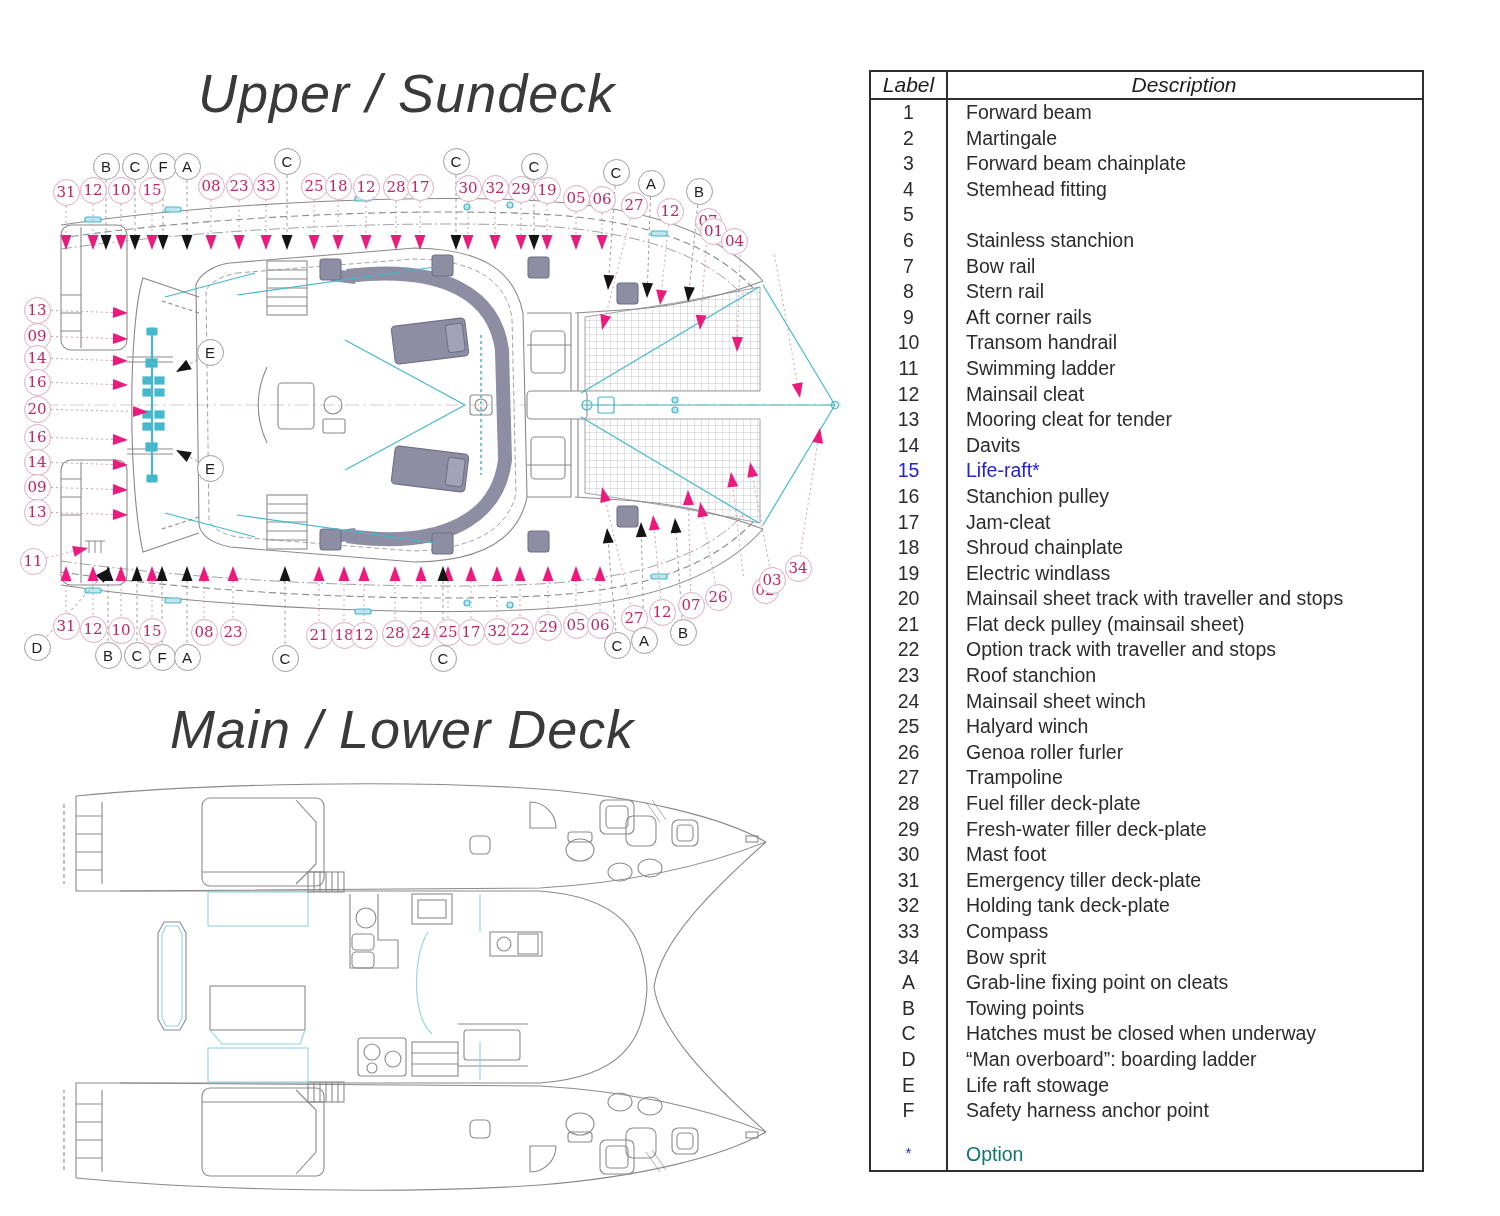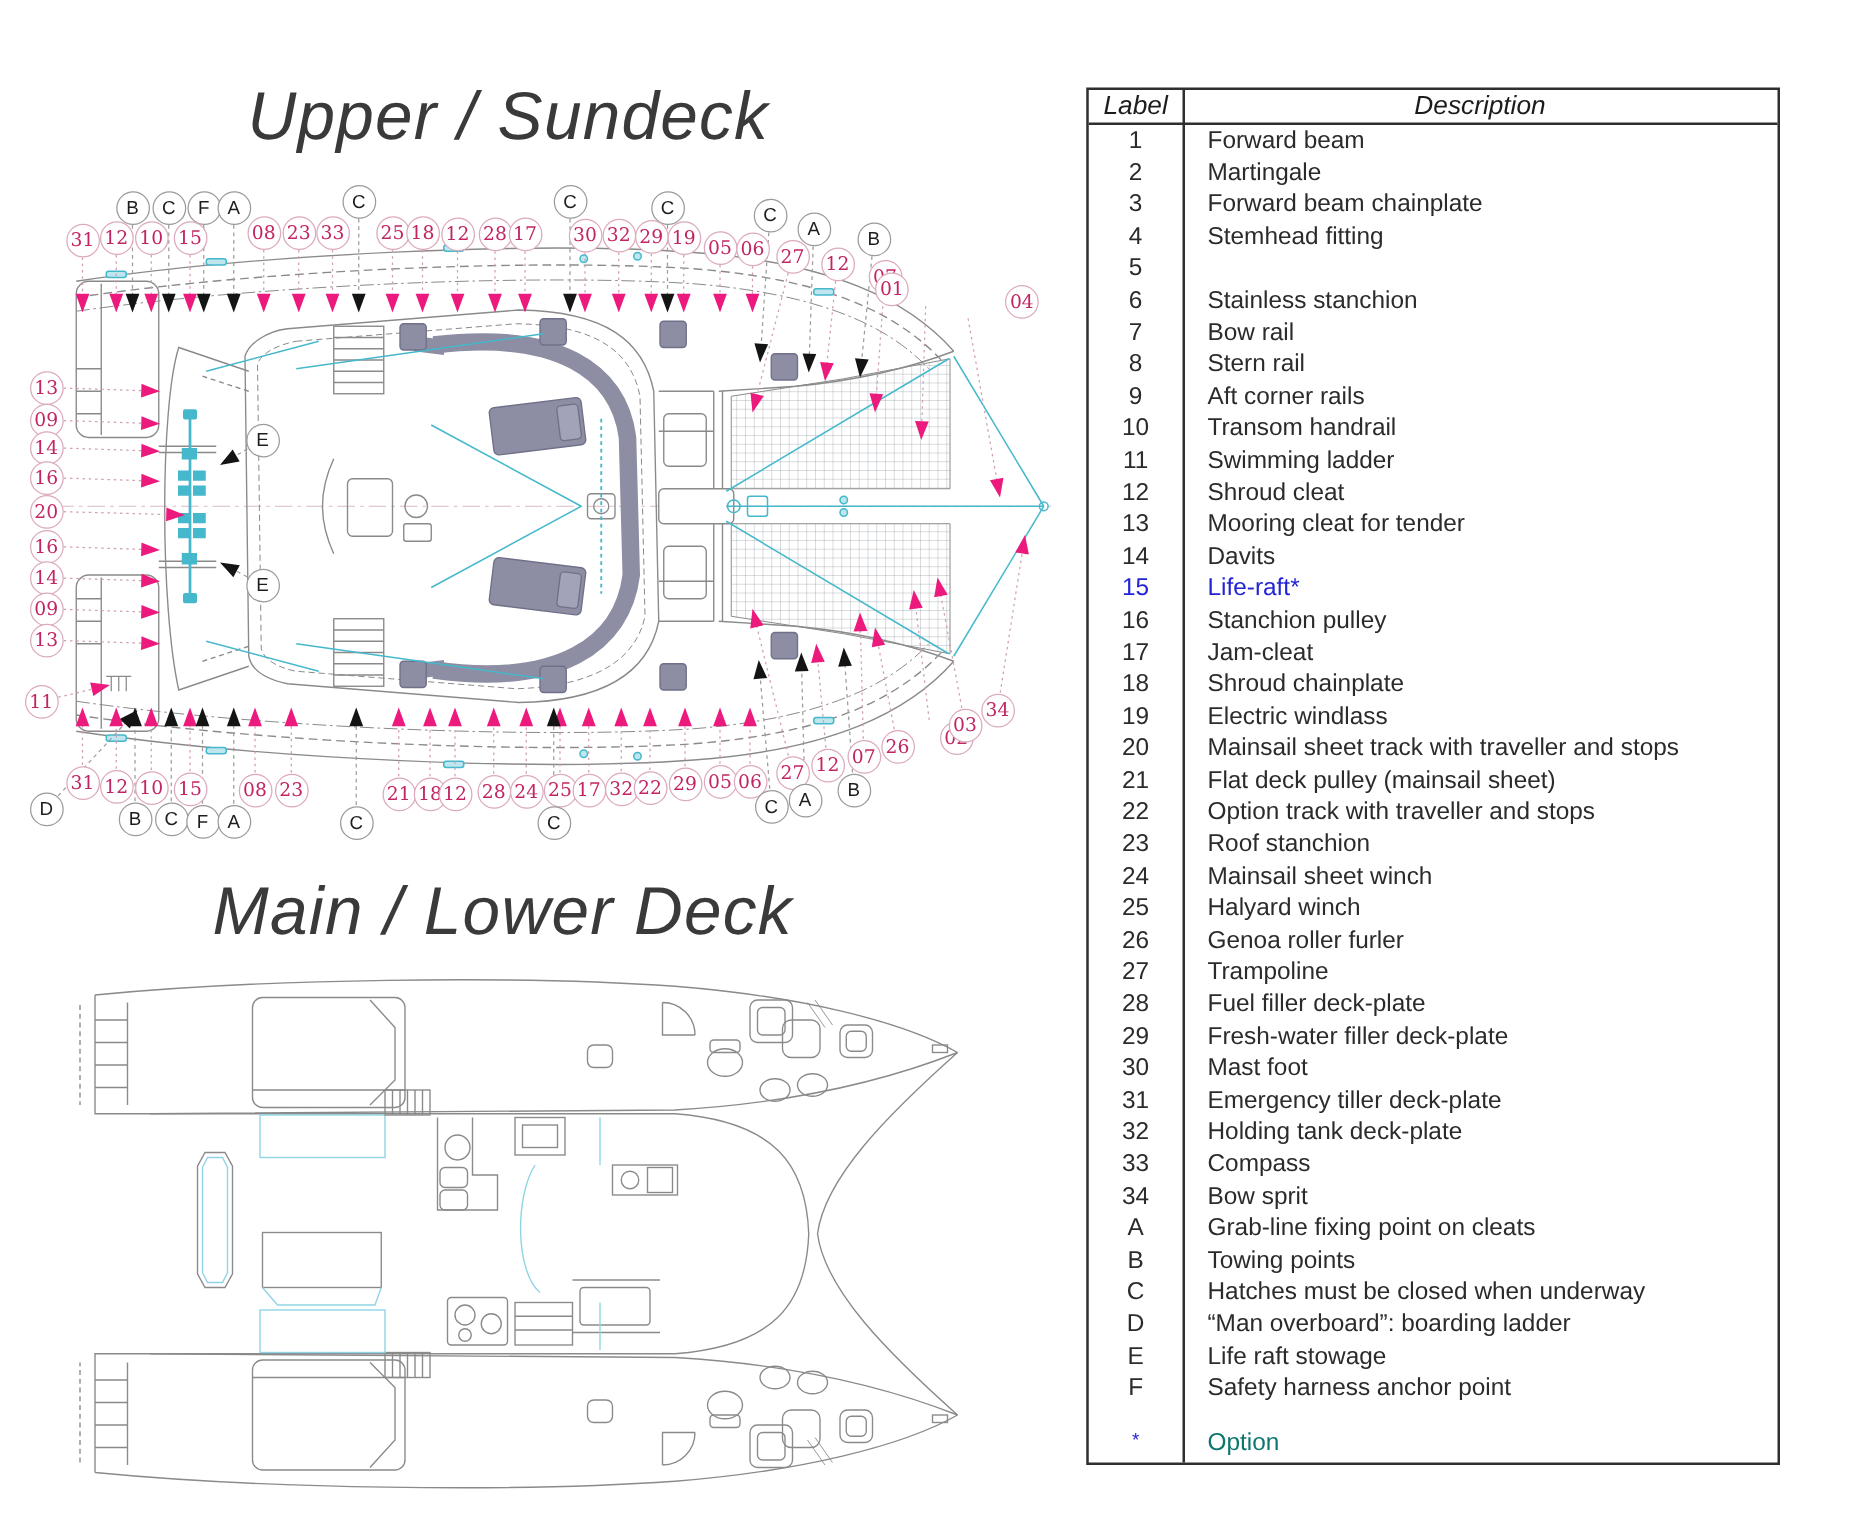--- a/index.html
+++ b/index.html
@@ -473,21 +473,21 @@
     <div class="callout n" style="left: 454.5px; top: 174.5px;">30</div>
     <div class="callout n" style="left: 481.5px; top: 174.5px;">32</div>
     <div class="callout n" style="left: 507.5px; top: 175.5px;">29</div>
     <div class="callout n" style="left: 533.5px; top: 176.5px;">19</div>
     <div class="callout n" style="left: 562.5px; top: 184.5px;">05</div>
     <div class="callout n" style="left: 588.5px; top: 185.5px;">06</div>
     <div class="callout n" style="left: 620.5px; top: 191.5px;">27</div>
     <div class="callout n" style="left: 656.5px; top: 197.5px;">12</div>
     <div class="callout n" style="left: 694.5px; top: 207.5px;">07</div>
     <div class="callout n" style="left: 700px; top: 217.5px;">01</div>
-    <div class="callout n" style="left: 804px; top: 227.5px;">04</div>
+    <div class="callout n" style="left: 721px; top: 227.5px;">04</div>
     <div class="callout n" style="left: 23.5px; top: 296.5px;">13</div>
     <div class="callout n" style="left: 23.5px; top: 322.5px;">09</div>
     <div class="callout n" style="left: 23.5px; top: 344.5px;">14</div>
     <div class="callout n" style="left: 23.5px; top: 368.5px;">16</div>
     <div class="callout n" style="left: 23.5px; top: 395.5px;">20</div>
     <div class="callout n" style="left: 23.5px; top: 423.5px;">16</div>
     <div class="callout n" style="left: 23.5px; top: 448.5px;">14</div>
     <div class="callout n" style="left: 23.5px; top: 473.5px;">09</div>
     <div class="callout n" style="left: 23.5px; top: 498.5px;">13</div>
     <div class="callout n" style="left: 19.5px; top: 547.5px;">11</div>
@@ -575,21 +575,21 @@
       <div class="legend-row">
         <div class="cell-label">10</div>
         <div class="cell-desc">Transom handrail</div>
       </div>
       <div class="legend-row">
         <div class="cell-label">11</div>
         <div class="cell-desc">Swimming ladder</div>
       </div>
       <div class="legend-row">
         <div class="cell-label">12</div>
-        <div class="cell-desc">Shroud cleat</div>
+        <div class="cell-desc">Mainsail cleat</div>
       </div>
       <div class="legend-row">
         <div class="cell-label">13</div>
         <div class="cell-desc">Mooring cleat for tender</div>
       </div>
       <div class="legend-row">
         <div class="cell-label">14</div>
         <div class="cell-desc">Davits</div>
       </div>
       <div class="legend-row blue">

